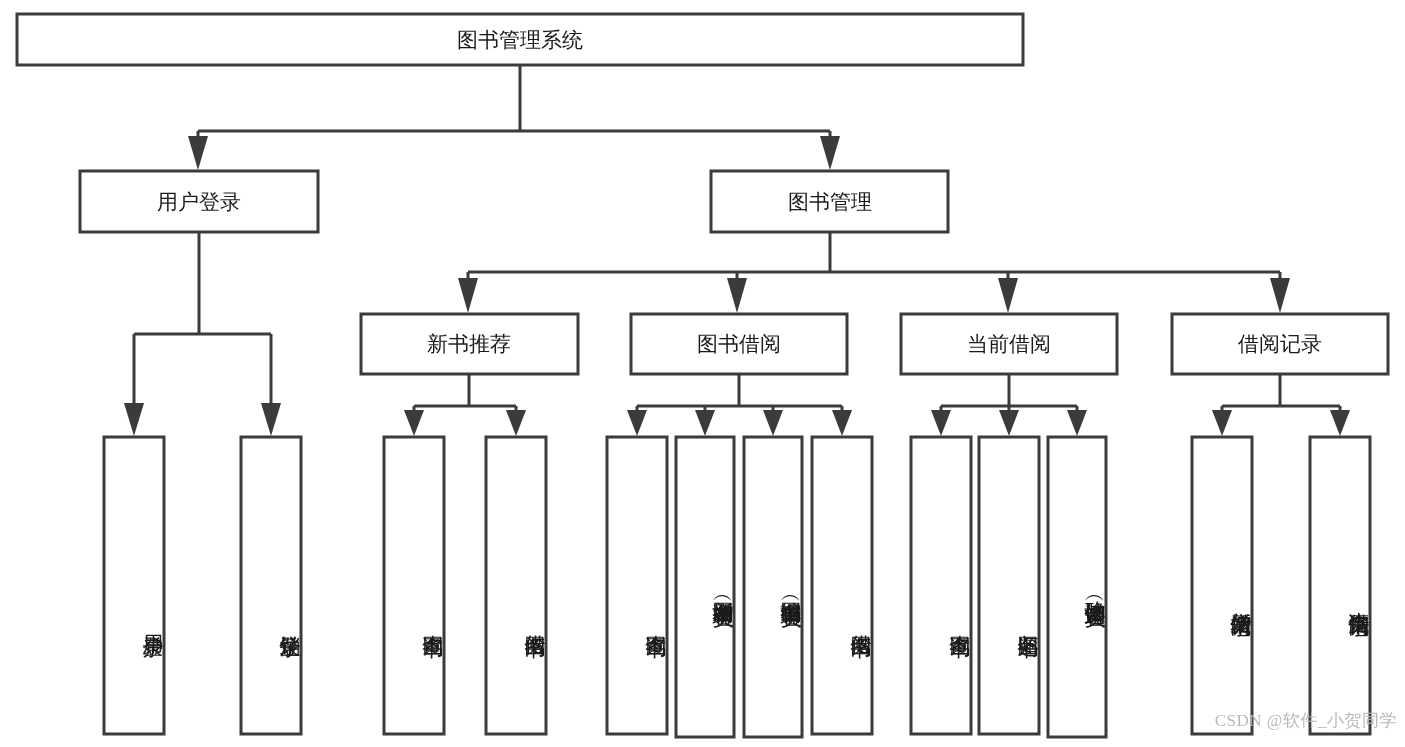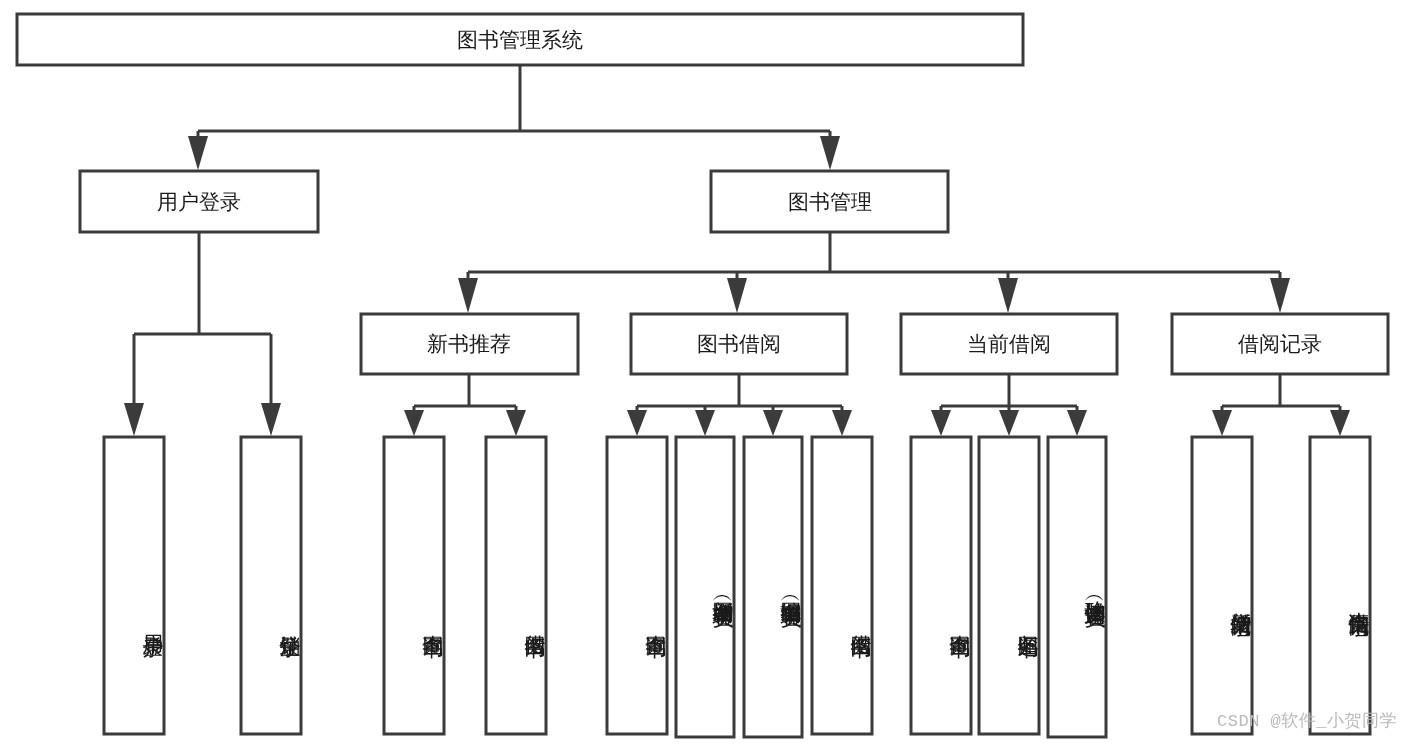--- a/index.html
+++ b/index.html
@@ -11,21 +11,21 @@
   .connector{stroke:#3b3b3b;stroke-width:3;fill:none;stroke-linecap:butt;}
   .arrow-head{fill:#3b3b3b;stroke:none;}
   .node-label{fill:#1a1a1a;font-family:"Liberation Sans","DejaVu Sans",sans-serif;}
   .label-h{font-size:21px;text-anchor:middle;dominant-baseline:middle;}
   .vlabel{position:absolute;display:flex;align-items:flex-start;justify-content:center;
           writing-mode:vertical-rl;text-orientation:upright;
           font-size:21px;line-height:1.06;color:#1a1a1a;letter-spacing:1px;
           font-family:"Liberation Sans","DejaVu Sans",sans-serif;
           white-space:nowrap;pointer-events:none;}
   .watermark{position:absolute;right:8px;bottom:6px;font-size:17px;color:#b9b9b9;
-             font-family:Liberation Mono, monospace;letter-spacing:.5px;}
+             font-family:Liberation Serif, serif;letter-spacing:.5px;}
 </style>
 </head>
 <body>
 
 <div id="diagram-root">
 
   <svg id="tree" viewBox="0 0 1405 747">
 
     <g>
       <rect class="node-box" x="17" y="14" width="1006" height="51"></rect>

